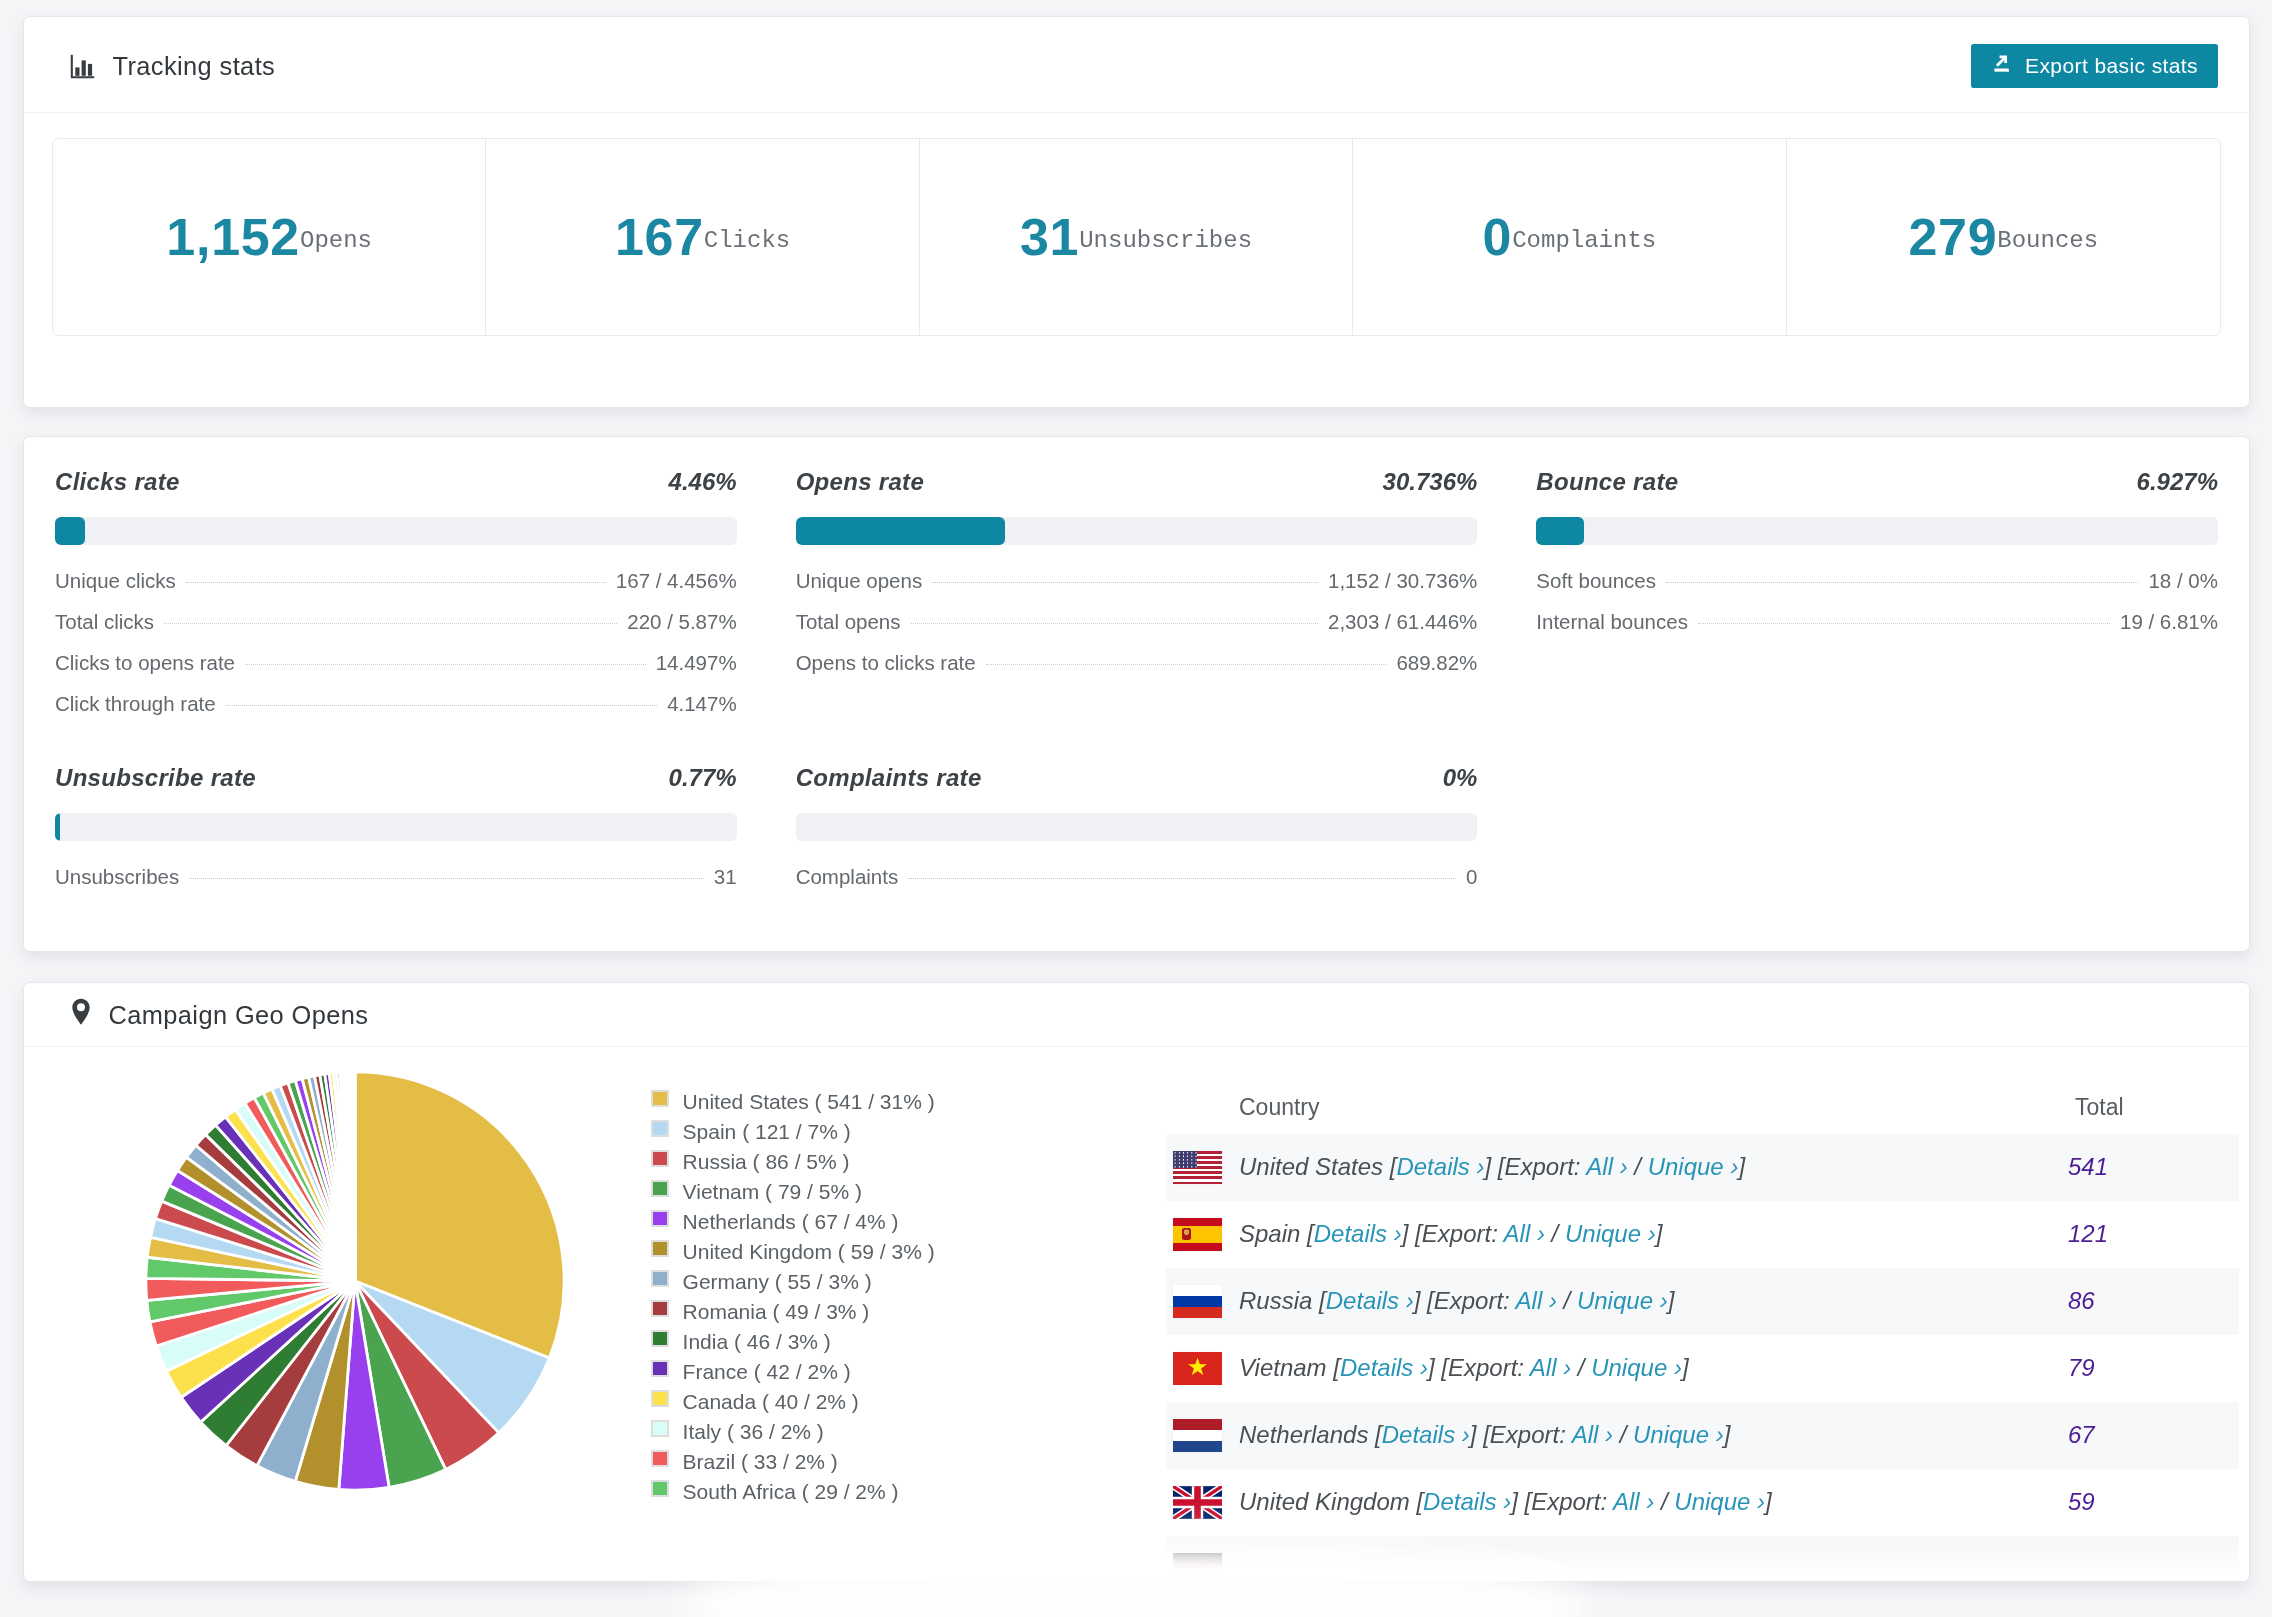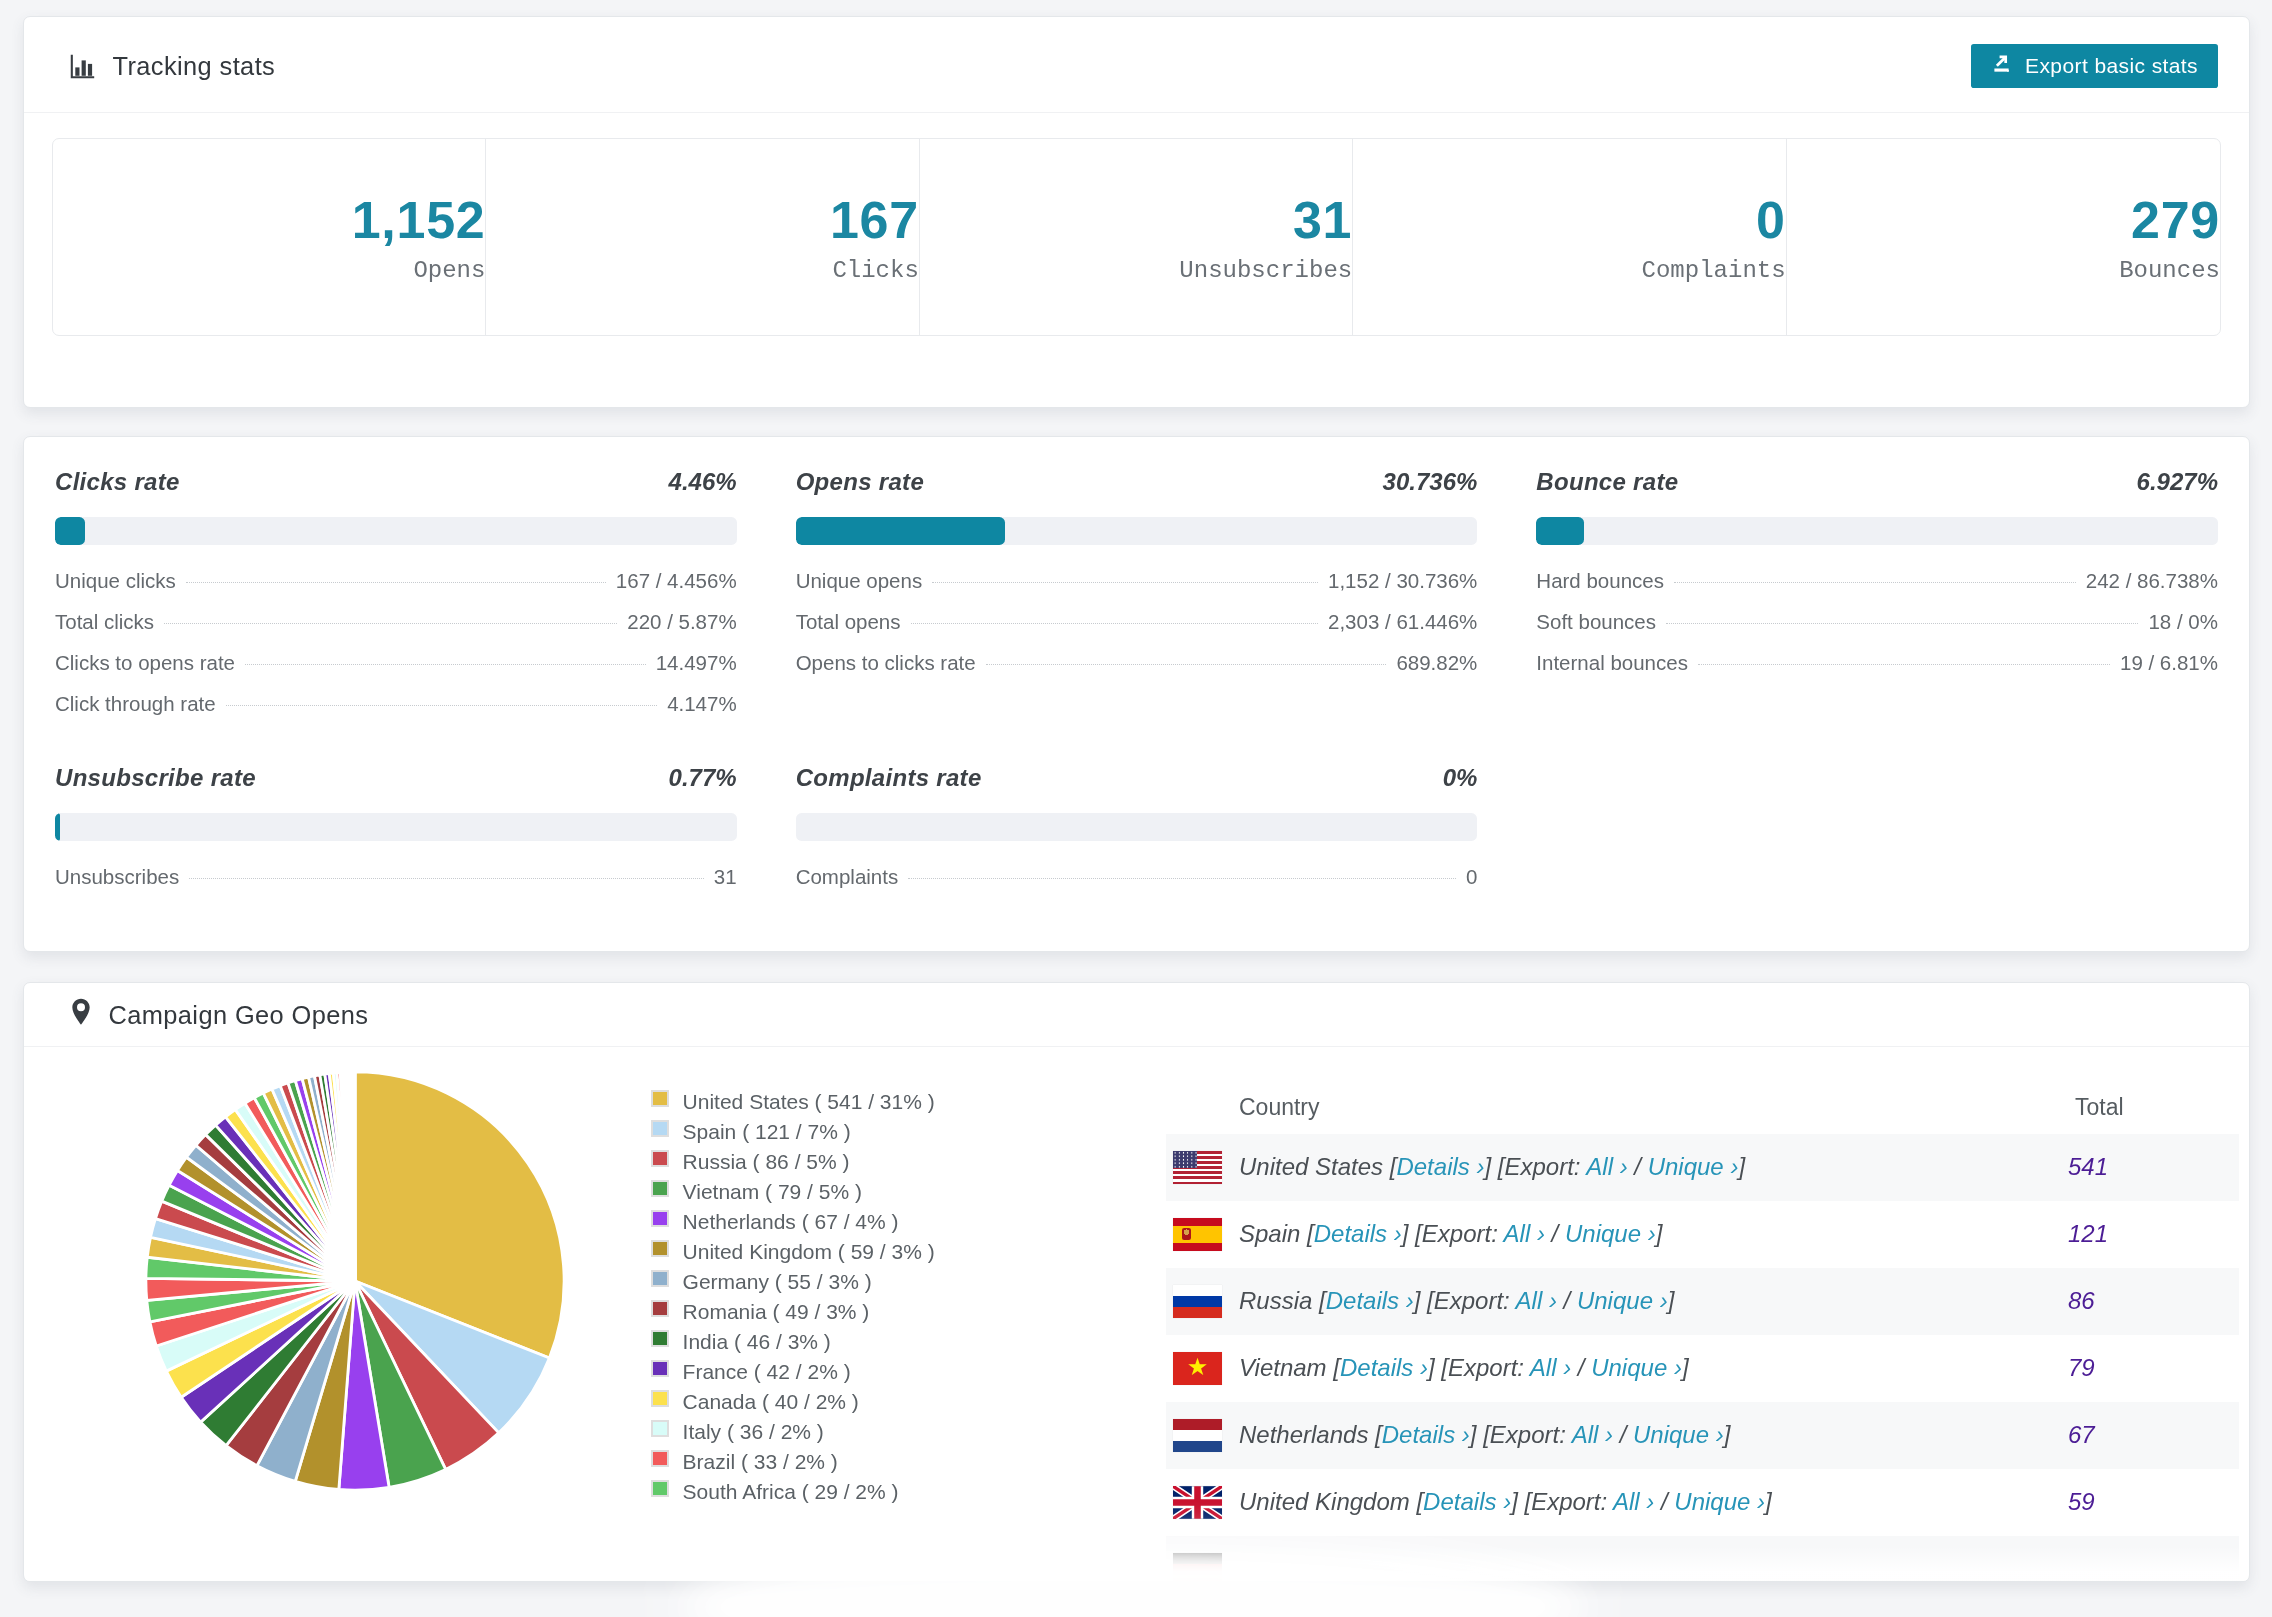--- a/index.html
+++ b/index.html
@@ -13,21 +13,21 @@
   .card-title { display:flex; align-items:center; gap:15.5px; font-size:25.4px; color:#33383d; letter-spacing:0.4px; }
   .card-title svg { display:block; }
 
   
   .export-btn { display:flex; align-items:center; gap:11.3px; background:#0e87a2; color:#fff;
                 border:none; border-radius:2.8px; height:44px; padding:0 20px; font-size:21px;
                 font-family:inherit; cursor:pointer; letter-spacing:0.4px; }
   .card1-body { padding:25.4px 28px 71px; }
   .stat-grid { display:grid; grid-template-columns:repeat(5,1fr); border:0.7px solid #e8eaed;
                border-radius:7px; height:198px; overflow:hidden; background:#fff; }
-  .stat-cell { display:flex; flex-direction:column; align-items:flex-end; justify-content:center;
+  .stat-cell { display:flex; align-items:center; justify-content:center;
                border-right:0.7px solid #e8eaed; }
   .stat-cell:last-child { border-right:none; }
   .stat-value { font-size:52px; font-weight:bold; color:#1b87a2; letter-spacing:0.7px; }
   .stat-label { font-size:24px; color:#6a7076; margin-top:7px;font-family:Liberation Mono, monospace; }
 
   
   .card2 { margin-top:27.5px; }
   .rates-grid { display:grid; grid-template-columns:repeat(3,1fr); column-gap:59px; row-gap:31px;
                 padding:31px 31px 45px; }
   .rate-head { display:flex; justify-content:space-between; align-items:baseline;font-style:italic; }
@@ -192,25 +192,20 @@
             <span class="rvalue">689.82%</span>
           </div>
         </div>
         <div class="rate-block">
           <div class="rate-head">
             <div class="rate-title">Bounce rate</div>
             <div class="rate-value">6.927%</div>
           </div>
           <div class="bar-track">
             <div class="bar-fill" style="width: 6.927%;"></div>
-          </div>
-          <div class="rate-row">
-            <span class="rlabel">Hard bounces</span>
-            <span class="dots"></span>
-            <span class="rvalue">242 / 86.738%</span>
           </div>
           <div class="rate-row">
             <span class="rlabel">Soft bounces</span>
             <span class="dots"></span>
             <span class="rvalue">18 / 0%</span>
           </div>
           <div class="rate-row">
             <span class="rlabel">Internal bounces</span>
             <span class="dots"></span>
             <span class="rvalue">19 / 6.81%</span>

